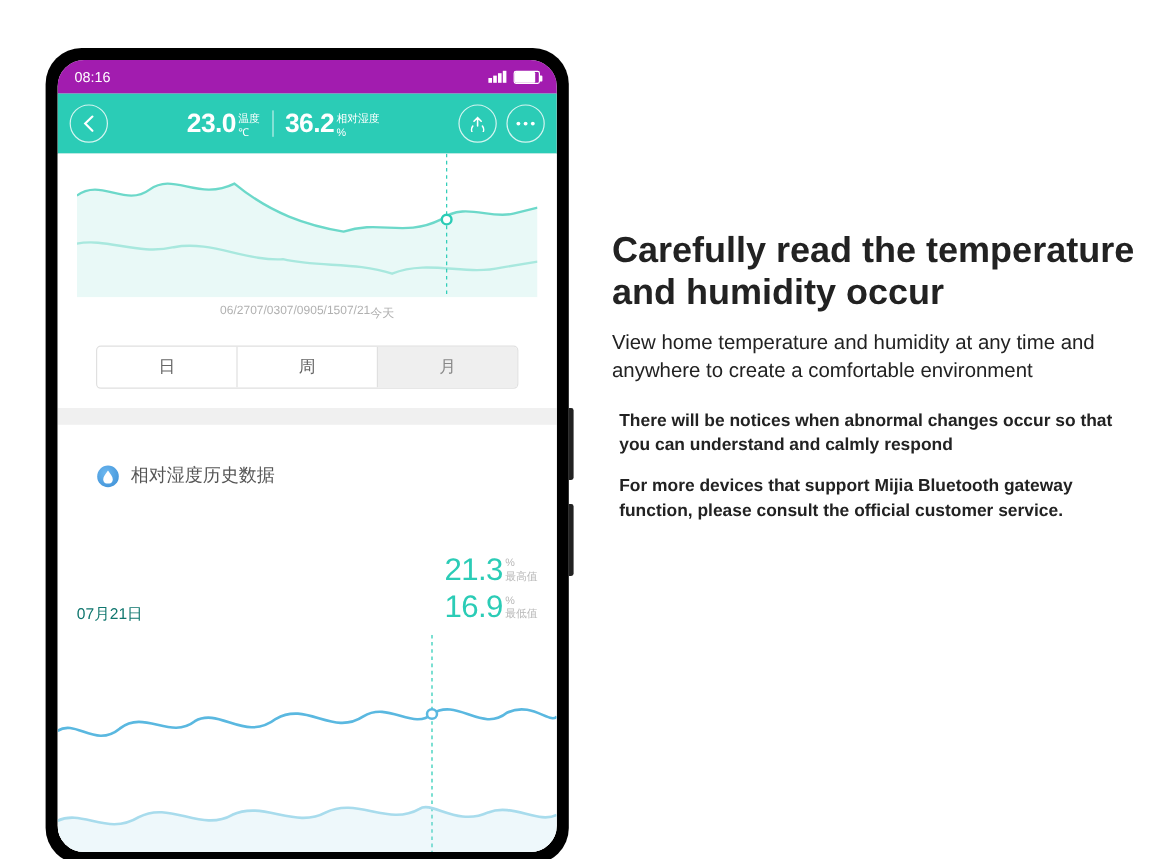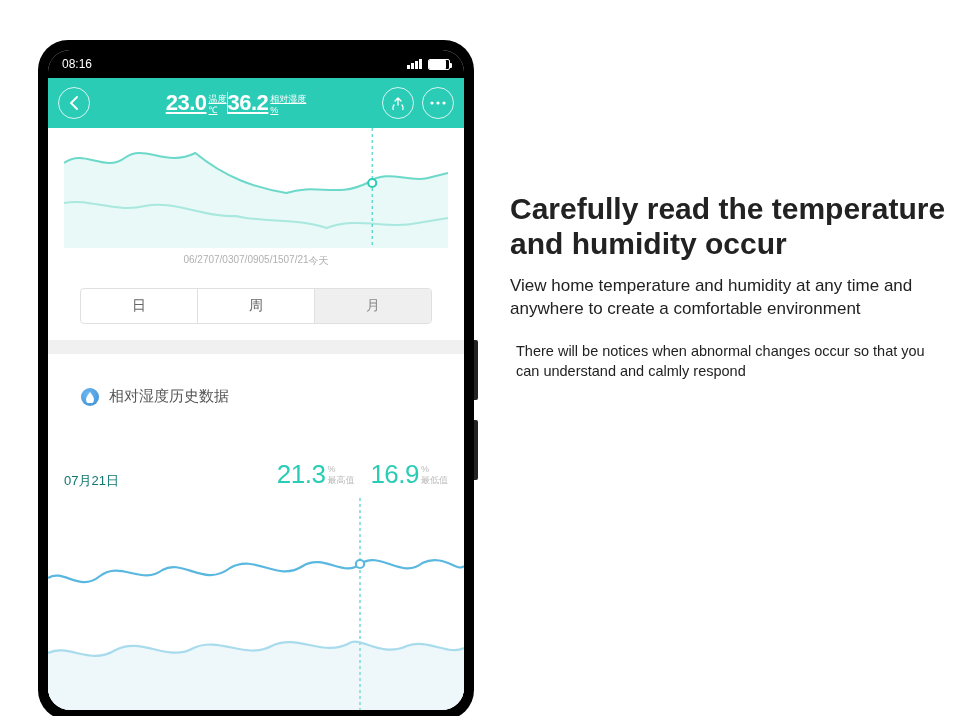--- a/index.html
+++ b/index.html
@@ -38,21 +38,21 @@
   background: #f5f5f5;
   border-radius: 22px;
   overflow: hidden;
   display: flex;
   flex-direction: column;
 }
 
 
 .status-bar {
   height: 28px;
-  background: #000000;
+  background: #a21caf;
   display: flex;
   align-items: center;
   justify-content: space-between;
   padding: 0 14px;
   color: #fff;
   font-size: 12px;
   font-weight: 500;
 }
 .status-right { display: flex; align-items: center; gap: 6px; }
 .signal-bars { display: flex; align-items: flex-end; gap: 1px; }
@@ -79,21 +79,21 @@
   align-items: center;
   padding: 0 10px;
   color: #fff;
 }
 .hdr-btn {
   width: 32px; height: 32px; border: 1.5px solid rgba(255,255,255,0.8);
   border-radius: 50%; display:flex; align-items:center; justify-content:center;
   color:#fff;
 }
 .hdr-center {
-  flex: 1; display:flex; align-items:center; justify-content:center; text-decoration:underline;
+  flex: 1; display:flex; align-items:center; justify-content:center; gap:10px;
 }
 .metric { display:flex; align-items:flex-end; }
 .metric-val { font-size: 22px; font-weight: 600; letter-spacing: -0.5px; }
 .metric-unit { font-size: 9px; line-height: 11px; margin-left: 2px; }
 .metric-sep { width:1px; height:22px; background: rgba(255,255,255,0.7); }
 .hdr-right { display:flex; gap:8px; }
 
 
 .content { flex:1; overflow:hidden; background:#f0f0f0; }
 
@@ -136,21 +136,21 @@
 .drop-icon {
   width: 18px; height: 18px; border-radius:50%;
   background: radial-gradient(circle at 40% 35%, #6db8f0, #3a8dd4);
   display:flex; align-items:center; justify-content:center;
 }
 .date-vals {
   display:flex; align-items:flex-end; justify-content:space-between;
   padding: 20px 16px 8px;
 }
 .date-lbl { font-size: 13px; color:#0f766e; }
-.vals { display:flex; gap:16px; align-items:flex-end; }
+.vals { display:flex; align-items:flex-end;flex-direction:column; }
 .val-num { font-size: 26px; font-weight: 500; color:#2bccb6; letter-spacing:-0.5px; }
 .val-unit { font-size: 9px; color:#b8b8b8; line-height:11px; display:inline-block; margin-left:2px; }
 .chart-bottom { height: 220px; position:relative; overflow:hidden; }
 
 
 .marketing {
   position: absolute;
   left: 510px;
   top: 192px;
   width: 440px;
@@ -165,21 +165,21 @@
 .marketing .sub {
   font-size: 17px;
   line-height: 1.35;
   margin-bottom: 20px;
   font-weight: 400;
 }
 .marketing p {
   font-size: 14.5px;
   line-height: 1.4;
   margin-bottom: 14px;
-  font-weight: 400;
+  font-weight: 700;
   padding-left: 6px;
 }
 </style>
 </head>
 <body>
 
 <div class="phone">
   <div class="phone-side-button b1"></div>
   <div class="phone-side-button b2"></div>
   <div class="screen">
@@ -299,13 +299,14 @@
       </div>
 
     </div>
   </div>
 </div>
 
 <div class="marketing">
   <h1>Carefully read the temperature and humidity occur</h1>
   <div class="sub">View home temperature and humidity at any time and anywhere to create a comfortable environment</div>
   <p>There will be notices when abnormal changes occur so that you can understand and calmly respond</p>
+  <p>For more devices that support Mijia Bluetooth gateway function, please consult the official customer service.</p>
 </div>
 
 </body></html>

